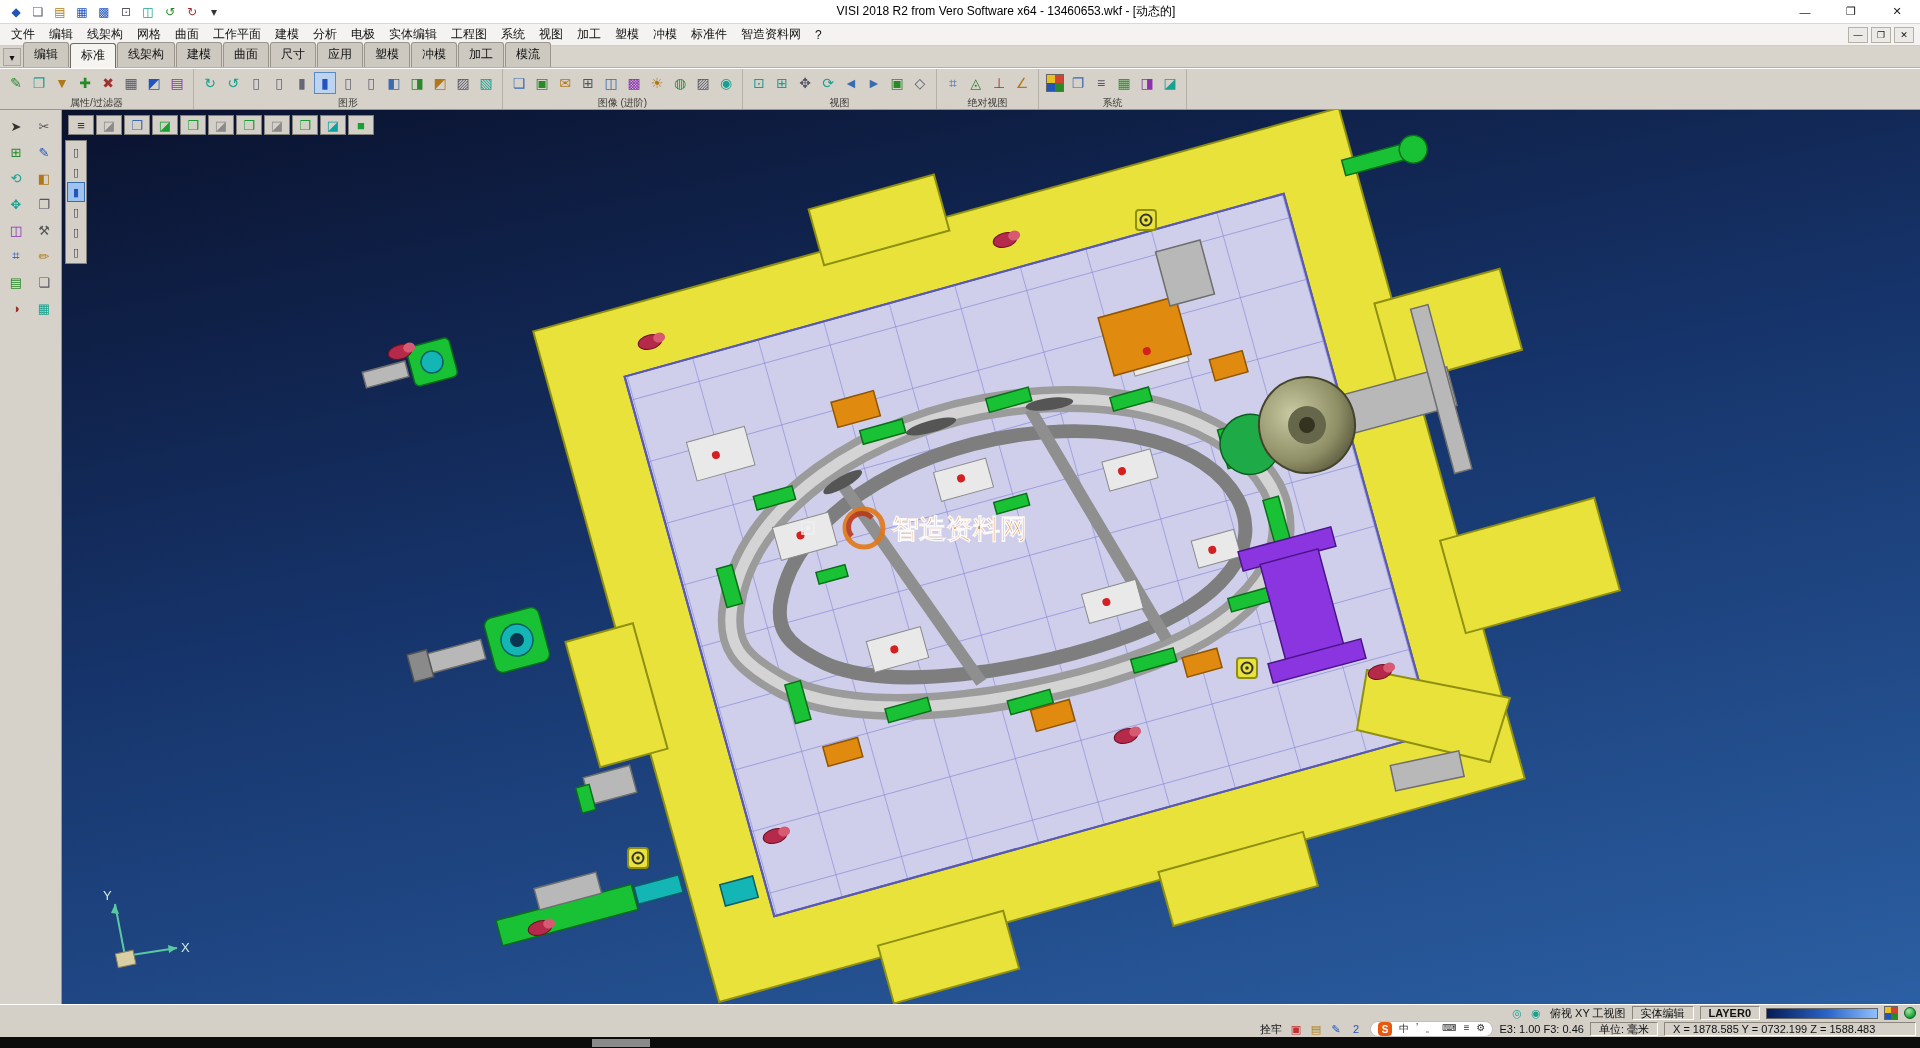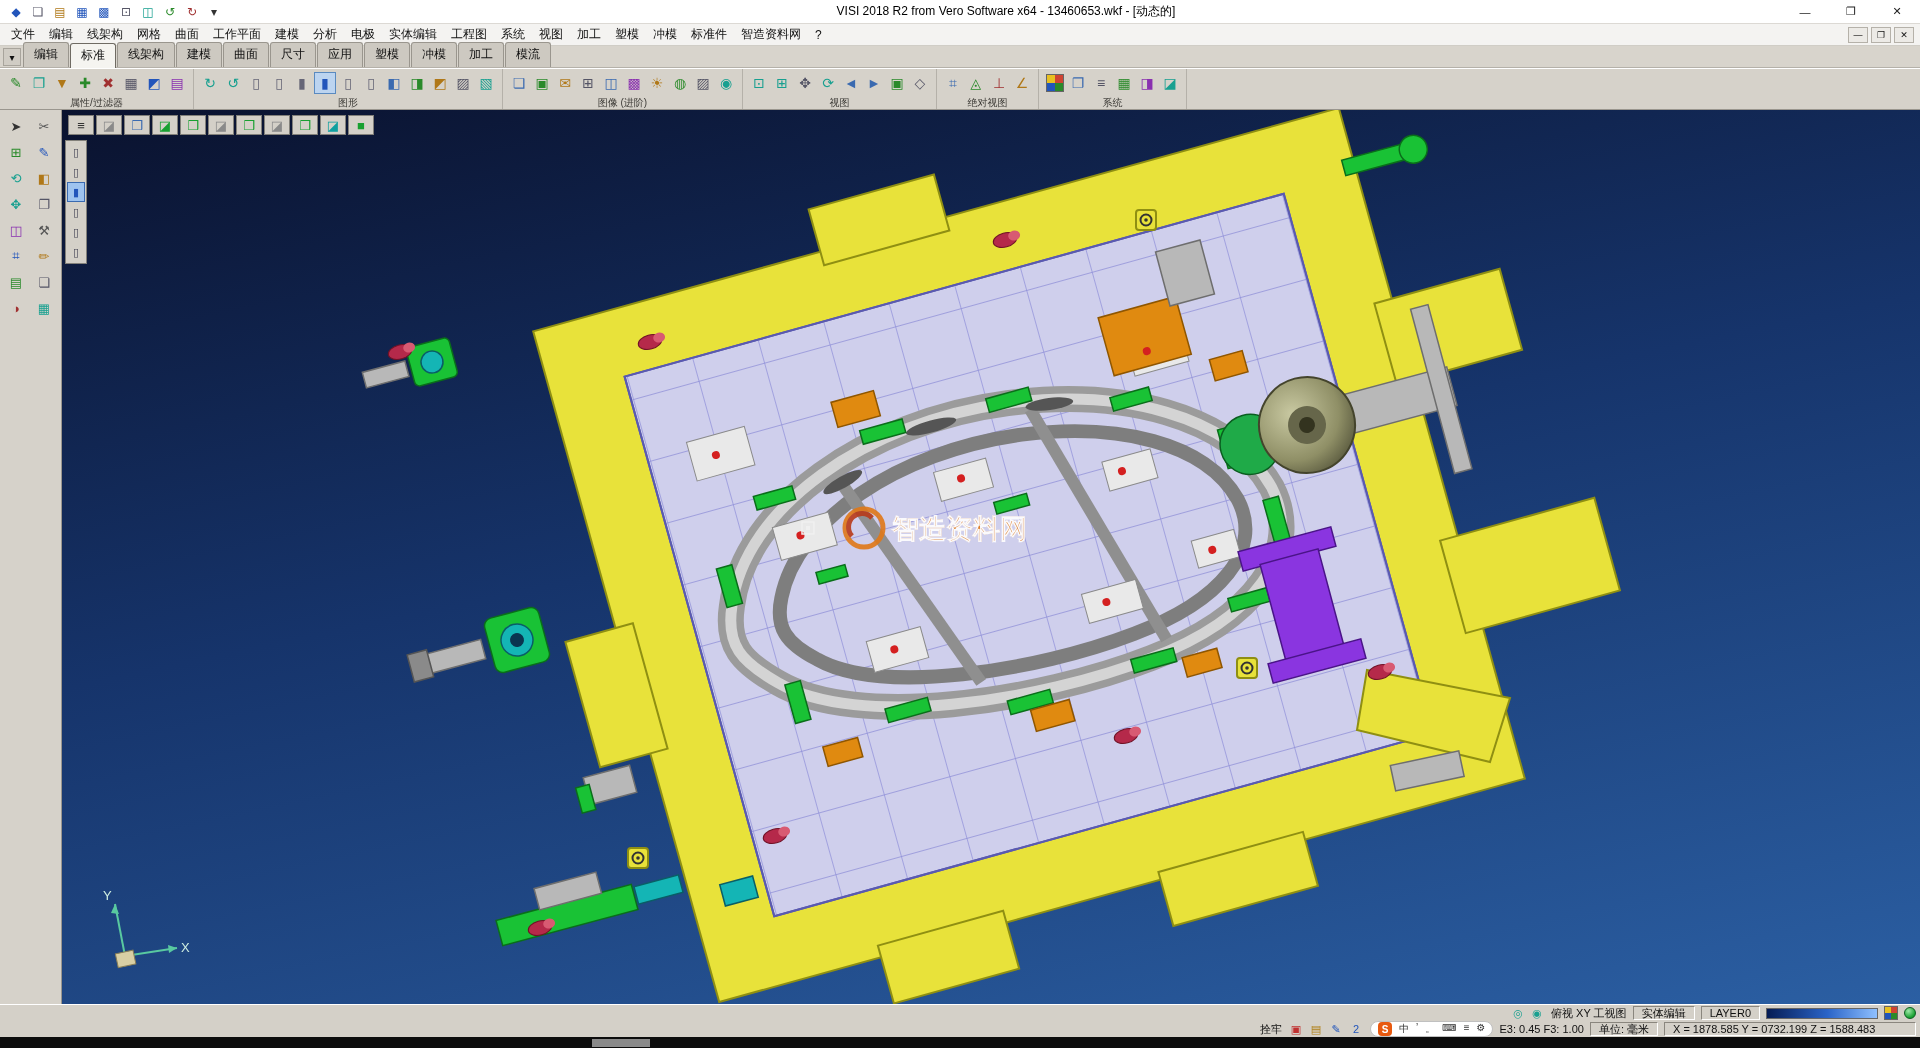--- a/index.html
+++ b/index.html
@@ -70,21 +70,21 @@
   .loop-inner{fill:none;stroke:#d4d4d4;stroke-width:11}
   .loop-core{fill:none;stroke:#7e7e7e;stroke-width:14}
   .wm-text{font-size:27px;font-weight:bold;fill:#e07818;stroke:#fff;stroke-width:0.6;font-family:"Liberation Sans","DejaVu Sans",sans-serif}
   .axis-label{font-size:13px;fill:#cfeee0;font-family:"Liberation Sans","DejaVu Sans",sans-serif}
 
   
   .statusbar{background:#d4d0c8;border-top:1px solid #fff}
   .srow{height:16px;display:flex;align-items:center;font-size:11px;padding:0 4px;gap:6px;white-space:nowrap}
   .spacer{flex:1}
   .s-panel{border:1px solid;border-color:#8a867e #ffffff #ffffff #8a867e;padding:0 8px;height:14px;display:flex;align-items:center;background:#d4d0c8}
-  .s-bold{font-weight:normal}
+  .s-bold{font-weight:bold}
   .s-slider{width:112px;height:11px;border:1px solid #666;background:linear-gradient(90deg,#061c54,#2a64c8 55%,#8fc0ff)}
   .s-icon{display:inline-flex;width:16px;height:14px;align-items:center;justify-content:center;font-size:11px}
   .quad-chip{width:14px;height:14px;border:1px solid #666;background:conic-gradient(#cf4433 0 25%,#2a8a2a 0 50%,#2255bb 0 75%,#e8c021 0)}
   .dot-chip{width:12px;height:12px;border-radius:50%;background:radial-gradient(circle at 35% 30%,#9fe8a8,#18a030 70%);border:1px solid #0a5e20}
   .ime{display:flex;align-items:center;background:#fff;border:1px solid #c0c0c0;border-radius:9px;padding:1px 7px;gap:7px;height:16px}
   .ime-logo{width:14px;height:14px;background:#e8590f;color:#fff;border-radius:4px;font-weight:bold;display:flex;align-items:center;justify-content:center;font-size:10px}
   .ime-item{font-size:10px;color:#333}
 
   .taskbar{height:12px;background:#0c0c0c;position:relative}
   .tb-box{position:absolute;left:592px;top:2px;width:58px;height:8px;background:#8a8a8a}
@@ -529,21 +529,21 @@
       <span style="display:flex;gap:7px">
 
       <span class="ime-item">中</span>
           <span class="ime-item">ʼ</span>
           <span class="ime-item">。</span>
           <span class="ime-item">⌨</span>
           <span class="ime-item">≡</span>
           <span class="ime-item">⚙</span>
         </span>
     </span>
-    <span>E3: 0.45 F3: 1.00</span>
+    <span>E3: 1.00 F3: 0.46</span>
     <span class="s-panel">单位: 毫米</span>
     <span class="s-panel" style="min-width:252px">X = 1878.585 Y = 0732.199 Z = 1588.483</span>
   </div>
 </div>
 
 <div class="taskbar">
   <div class="tb-box"></div>
 </div>
 
 </body></html>

